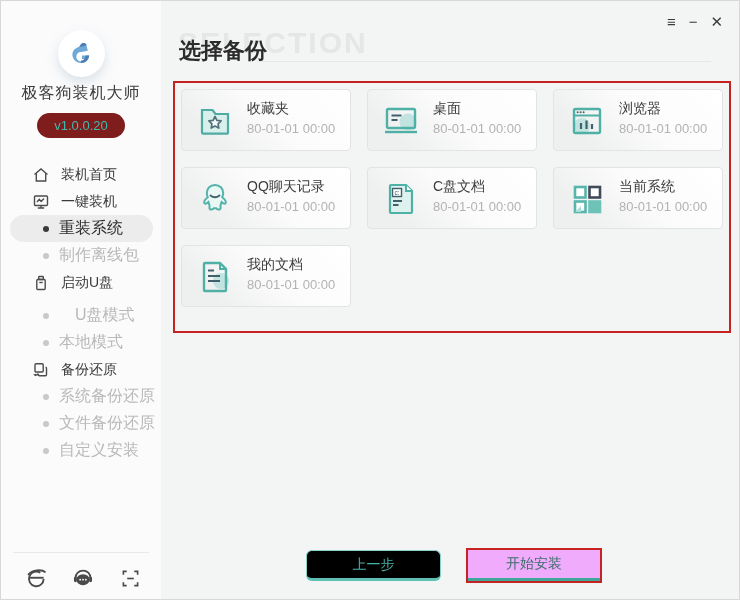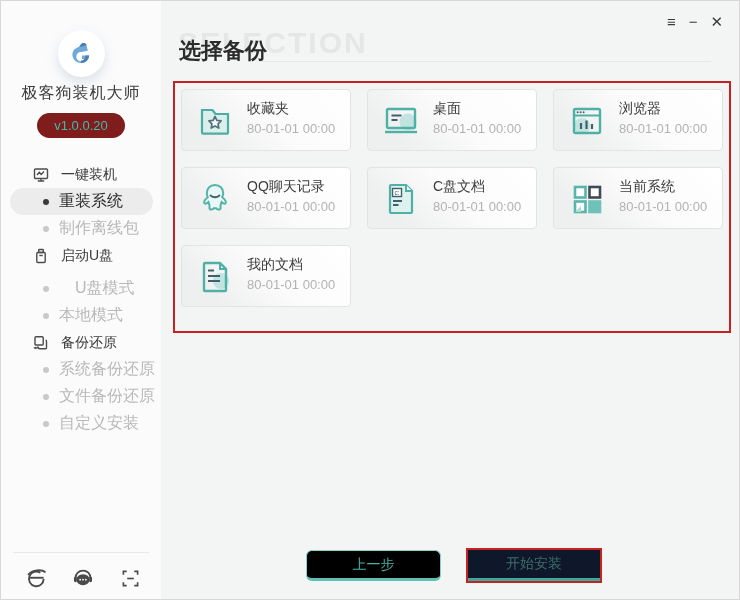--- a/index.html
+++ b/index.html
@@ -45,21 +45,21 @@
   .card { position:absolute; width:170px; height:62px; border:1px solid #e2e3e3; border-radius:4px;
           background:linear-gradient(45deg,#eeefef 18%,#fbfbfb 52%,#ffffff 100%); cursor:pointer; }
   .card .cicon { position:absolute; left:13px; top:11px; width:40px; height:40px; }
   .card .cname { position:absolute; left:65px; top:10px; font-size:14px; color:#3c3c3c; }
   .card .cdate { position:absolute; left:65px; top:31px; font-size:13px; color:#b3b3b3; }
 
   .btn-prev { position:absolute; left:145px; top:549px; width:135px; height:31px; background:#000000;
               border:1px solid #87d2c9; border-bottom:3px solid #5fc0b5; border-radius:6px;
               color:#45b2a7; font-size:14px; text-align:center; line-height:26px; cursor:pointer; }
   .anno-start { position:absolute; left:305px; top:547px; width:136px; height:35px; border:2px solid #c62222; }
-  .btn-start { width:100%; height:100%; background:#0f172a; border:none; border-bottom:3px solid #3fa89c;
+  .btn-start { width:100%; height:100%; background:#f0abfc; border:none; border-bottom:3px solid #3fa89c;
                color:#3c6f69; font-size:14px; font-family:"Liberation Sans",sans-serif; cursor:pointer; }
 
   svg { display:block; }
 </style>
 </head>
 <body>
 
 <div class="window">
 
   <div class="sidebar">
@@ -71,20 +71,29 @@
           <path d="M20 32 c6 0 10.5 -4 10.8 -10 h-4.6 c-0.3 4 -2.9 6.8 -6.2 6.8 z" fill="#4c7fb5"></path>
         </svg>
       </div>
     </div>
     <div class="app-name">极客狗装机大师</div>
     <div class="version-wrap">
       <span class="version-pill">v1.0.0.20</span>
     </div>
 
     <div class="menu">
+      <div class="menu-row menu-section">
+        <span class="mi">
+          <svg width="18" height="18" viewBox="0 0 18 18" fill="none" stroke="#4c4c4c" stroke-width="1.4">
+              <path d="M2.5 8.5 L9 3 L15.5 8.5"></path>
+              <path d="M4.3 7.3 V15 h9.4 V7.3"></path>
+            </svg>
+        </span>
+        <span>装机首页</span>
+      </div>
       <div class="menu-row menu-section">
         <span class="mi">
           <svg width="18" height="18" viewBox="0 0 18 18" fill="none" stroke="#4c4c4c" stroke-width="1.4">
               <rect x="2.5" y="3" width="13" height="9.5" rx="1"></rect>
               <path d="M5 9 l2.3-2.6 1.8 2 2.9-3"></path>
               <path d="M9 12.5 v2 M5.8 15 h6.4"></path>
             </svg>
         </span>
         <span>一键装机</span>
       </div>

